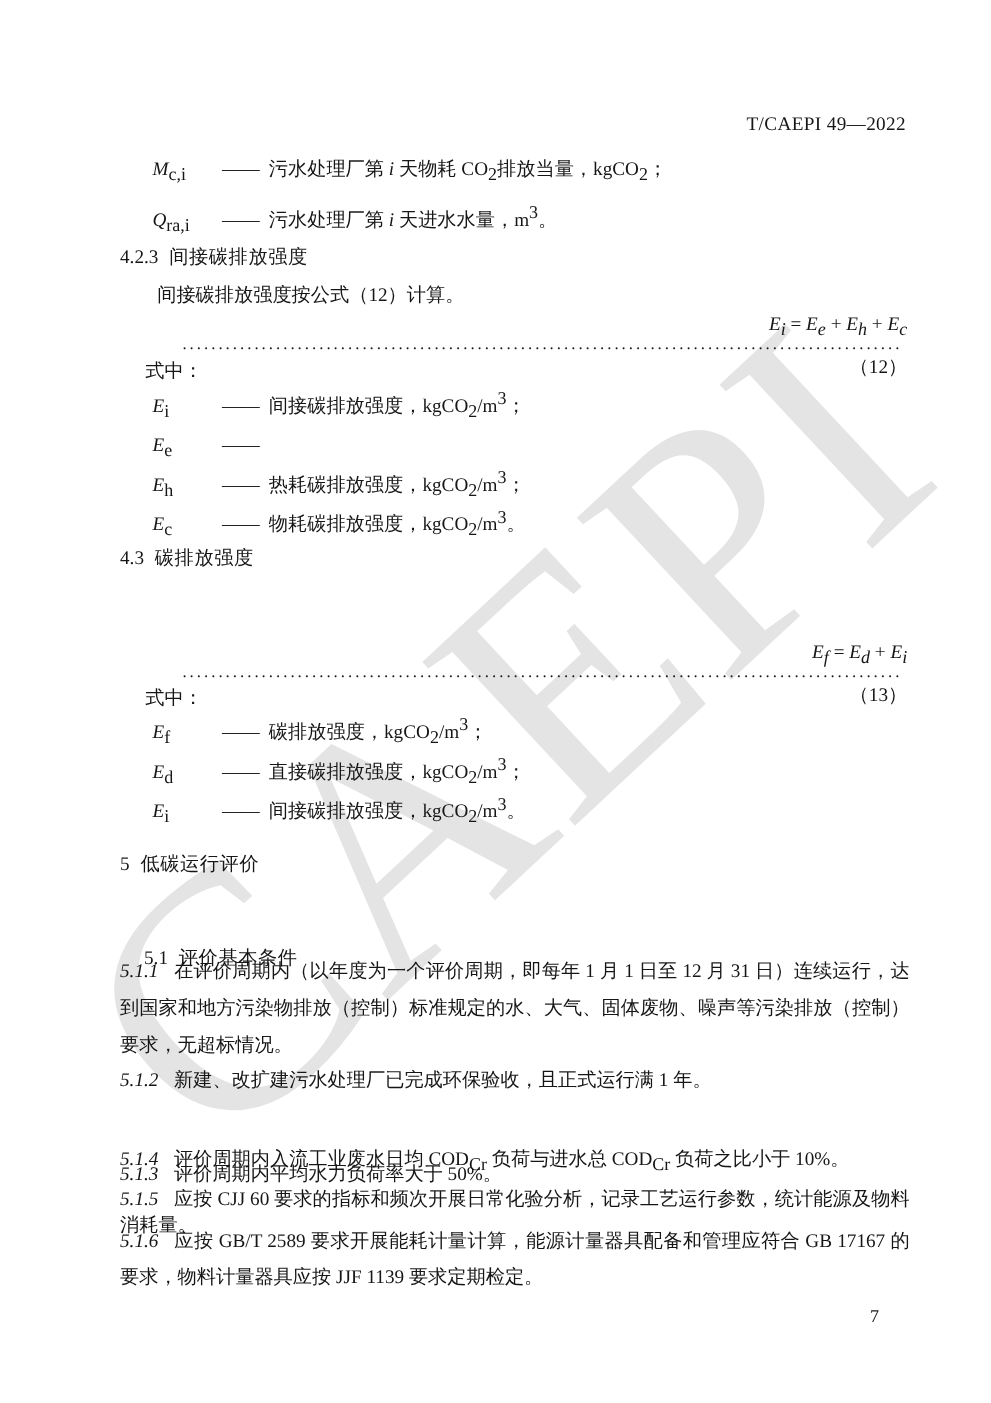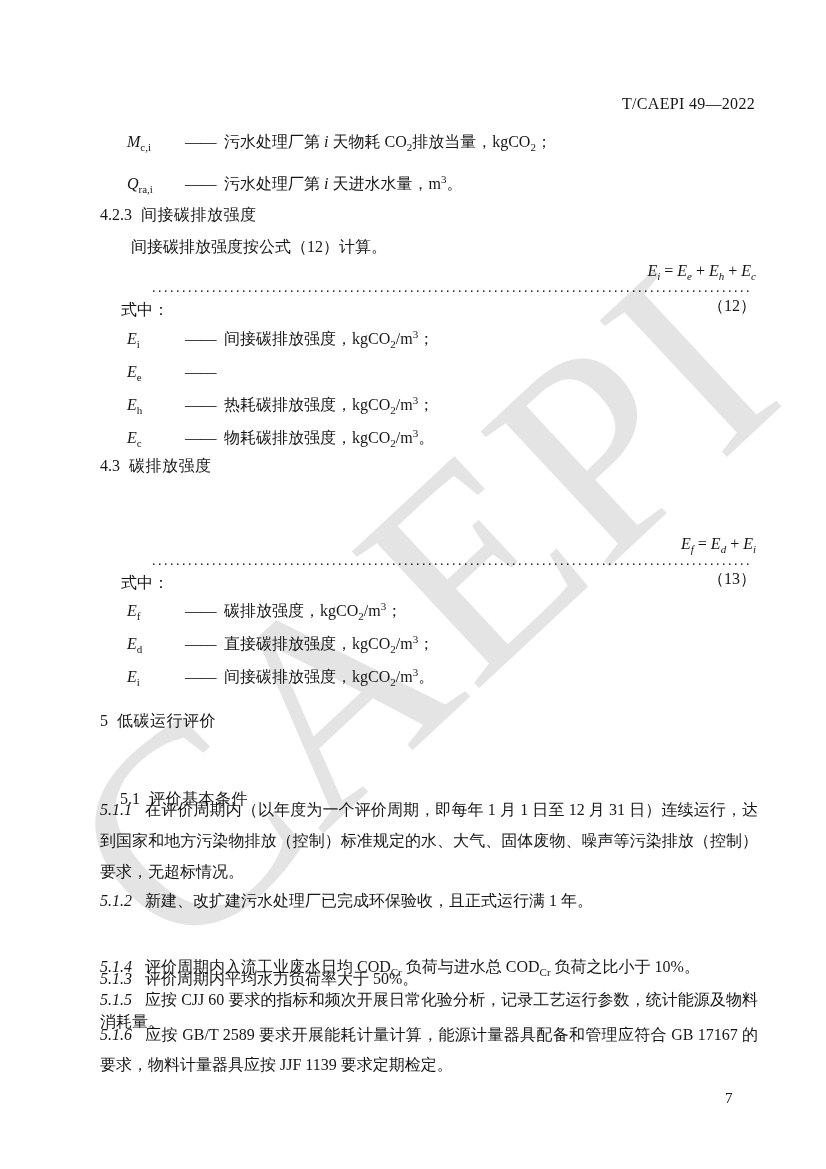--- a/index.html
+++ b/index.html
@@ -18,21 +18,21 @@
   #list-intro{top:121px;}
   #list-f12{top:322px;}
   #list-f13{top:594px;}
   .sym-row{display:flex;align-items:baseline;}
   #list-intro .sym-row{height:42px;line-height:42px;}
   #list-f12 .sym-row,#list-f13 .sym-row{height:33px;line-height:33px;}
   .sym{width:58px;flex:0 0 58px;}
   .dash{margin-right:8px;letter-spacing:-.5px;white-space:nowrap;}
   .desc{white-space:nowrap;}
   var{font-style:italic;font-family:"Liberation Serif","DejaVu Serif",serif;}
-  sub,sup{font-size:11px;line-height:0;}
+  sub,sup{font-size:15px;line-height:0;}
   
   .h-sec{position:absolute;left:100px;line-height:22px;white-space:nowrap;}
   .h-sec .hnum{margin-right:9px;}
   .h-sec .htitle{font-family:"Liberation Sans","DejaVu Sans",sans-serif;font-weight:400;letter-spacing:.5px;}
   #h-423{top:204px;} #h-43{top:455px;} #h-5{top:710px;} #h-51{top:788px;margin-left:20px;}
   
   .para{position:absolute;left:131px;line-height:22px;margin:0;white-space:nowrap;}
   #p-423{top:236px;} #p-43{top:492px;}
   .where{position:absolute;left:121px;line-height:22px;}
   #w-12{top:299px;} #w-13{top:572px;}

